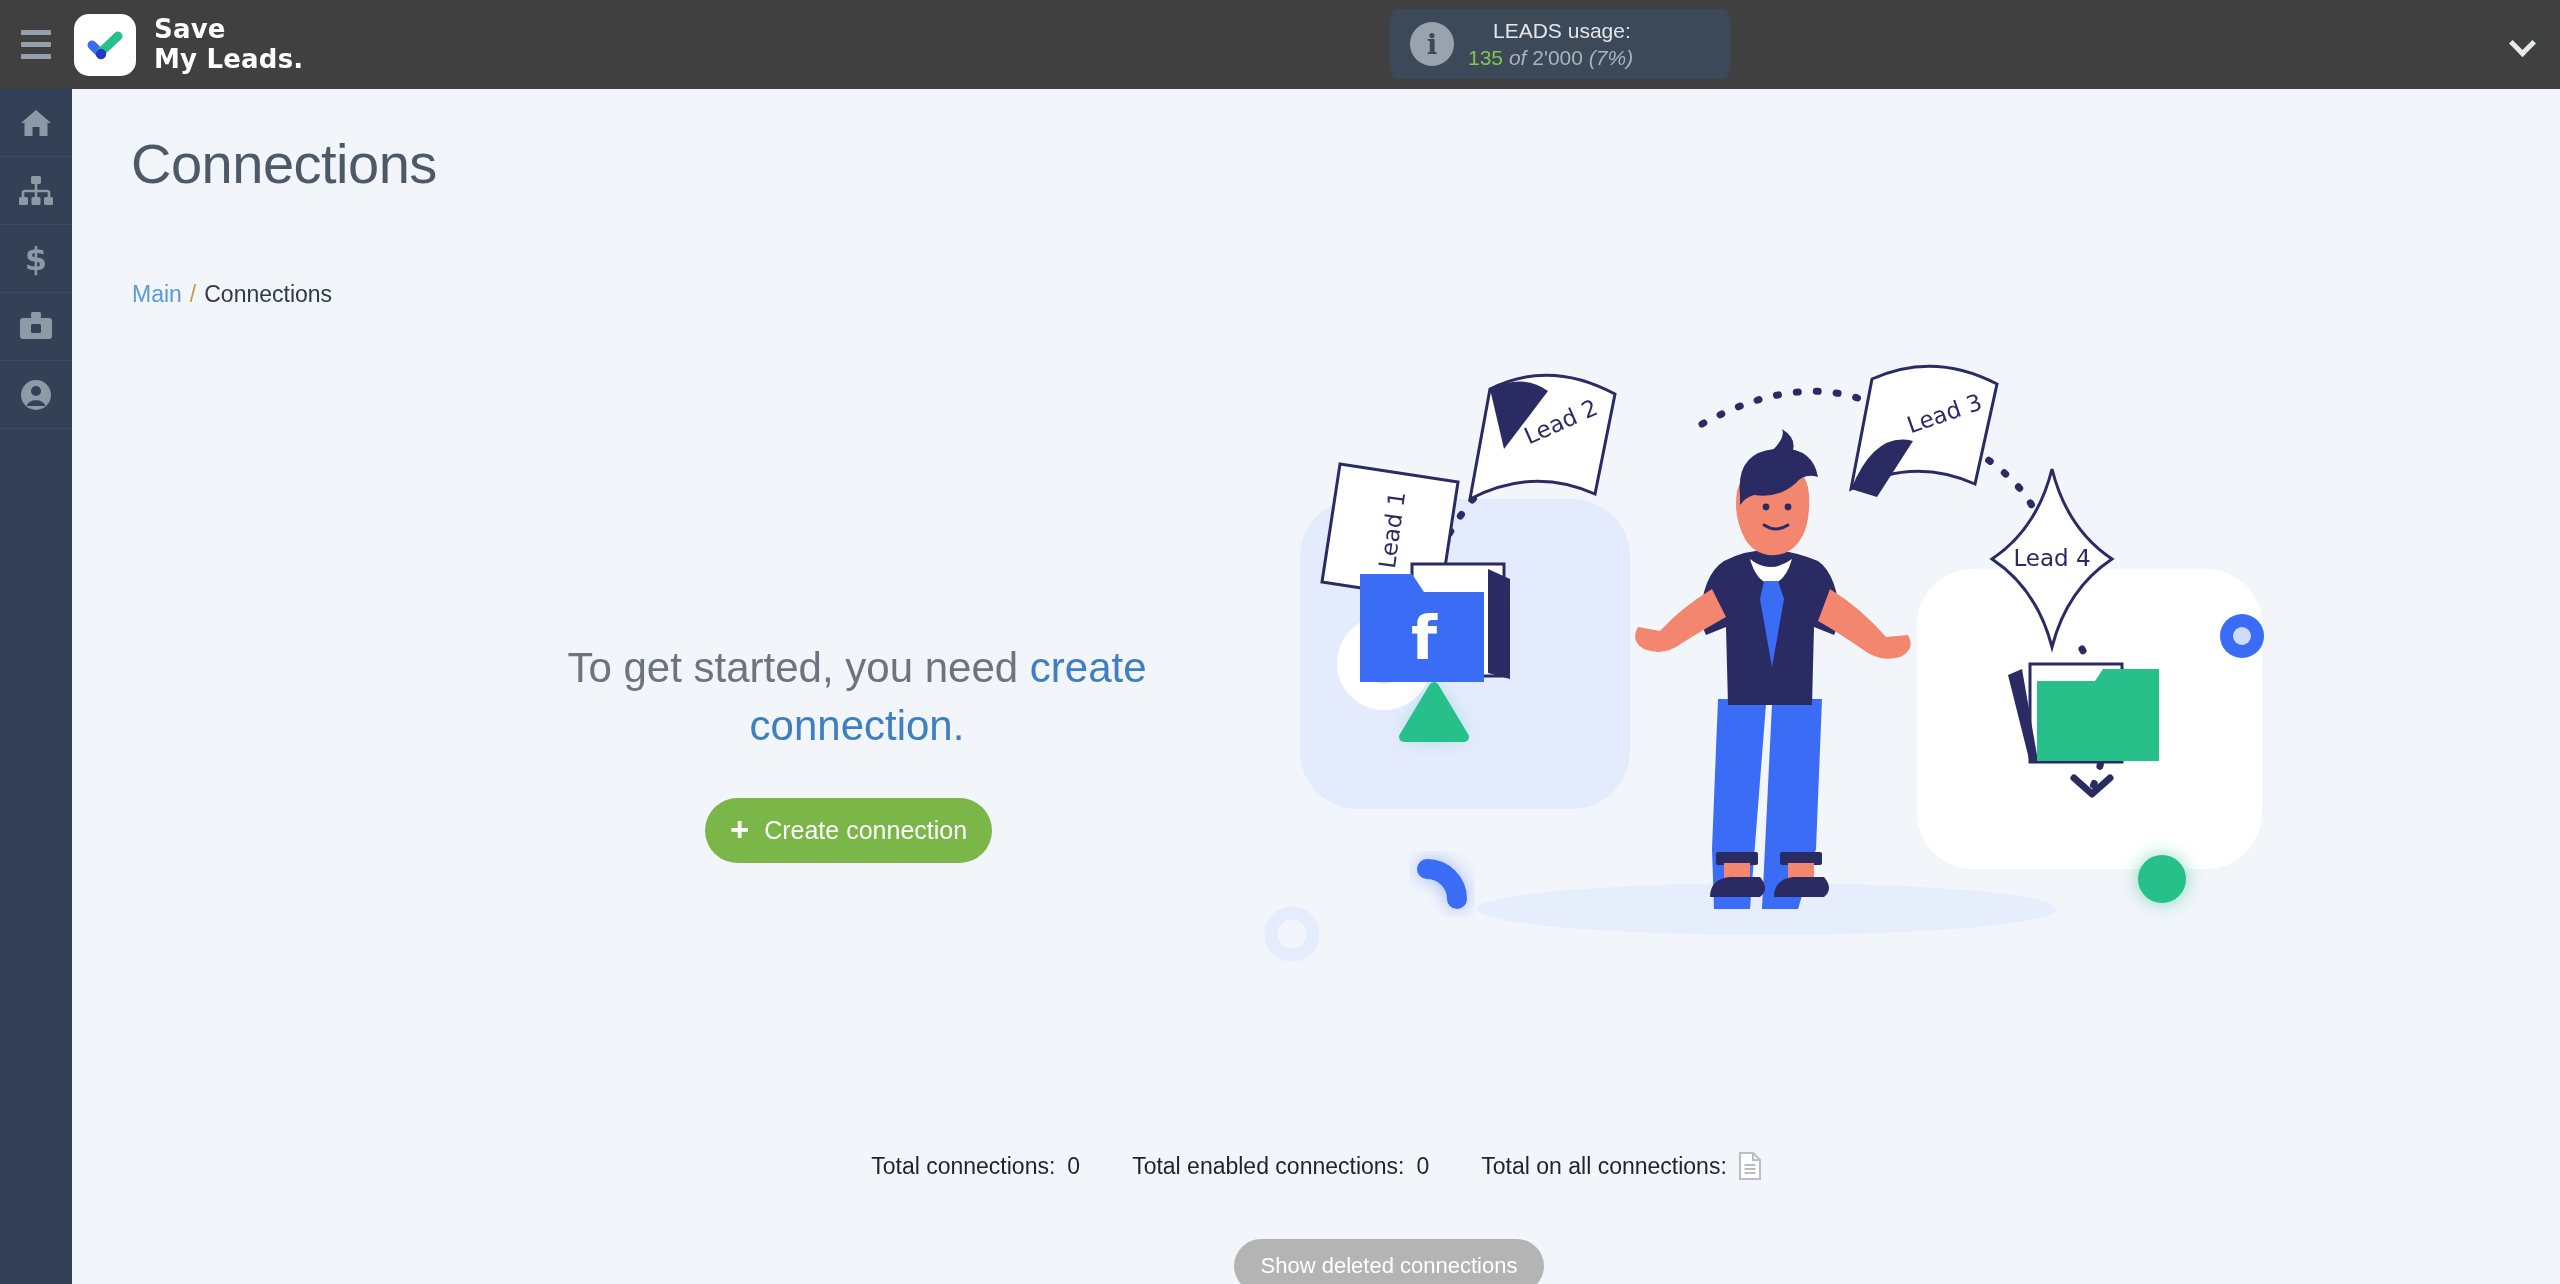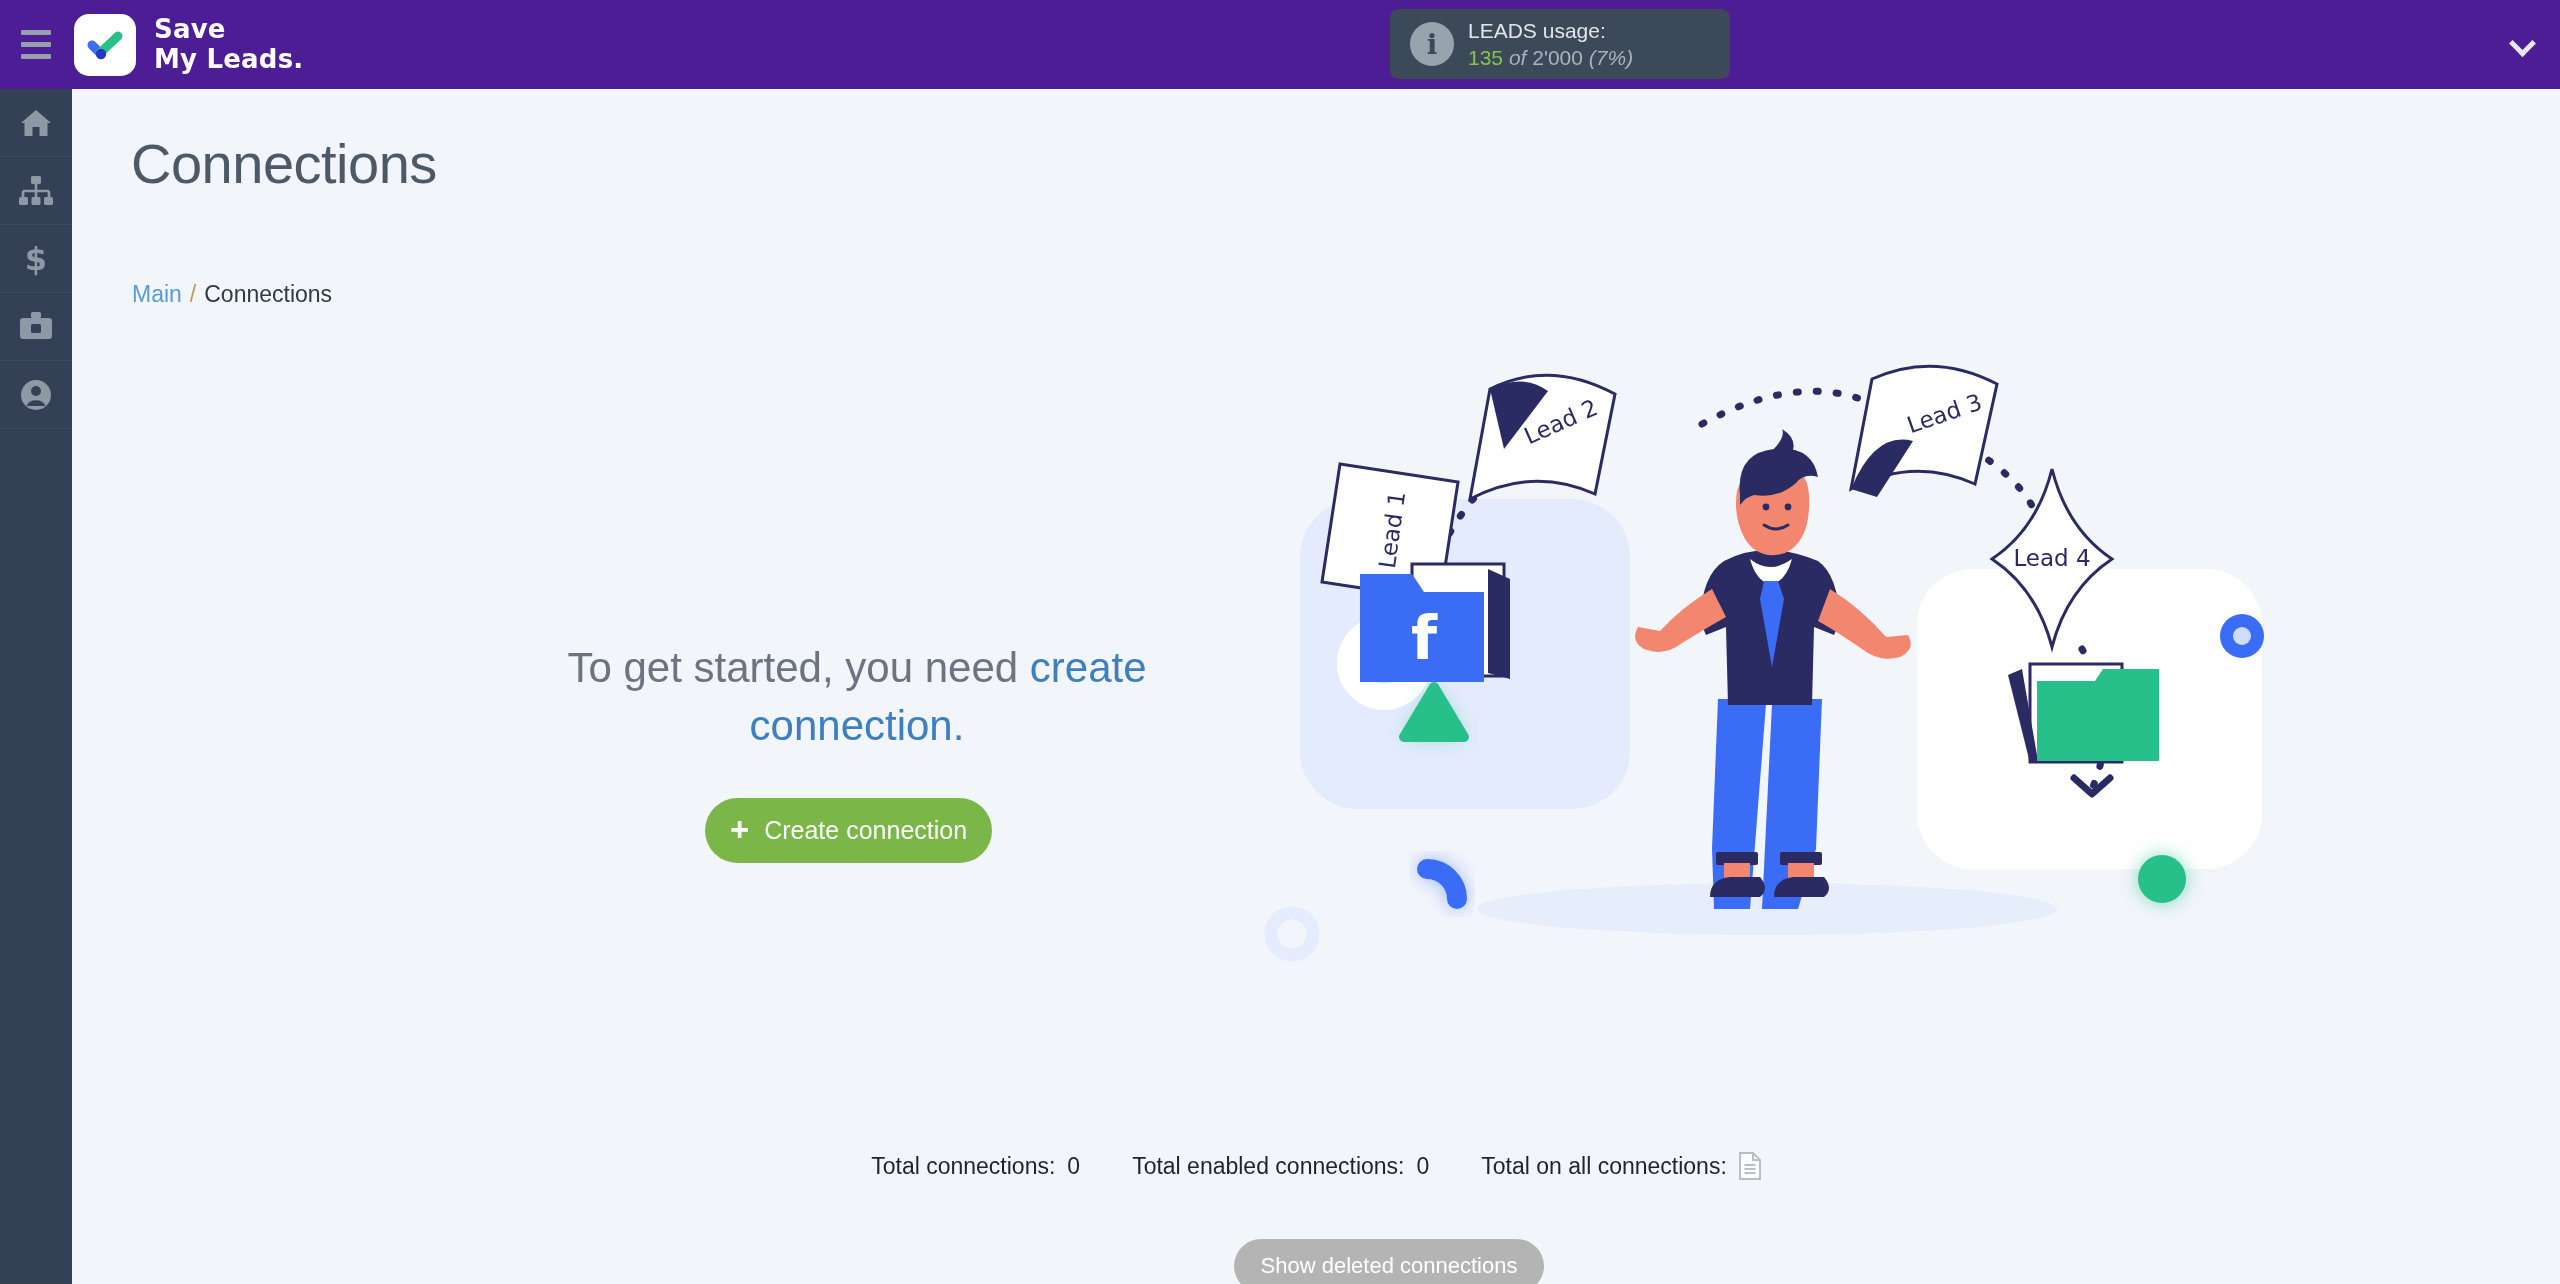--- a/index.html
+++ b/index.html
@@ -7,21 +7,21 @@
     width: 2560px; height: 1284px;
     background: #f2f5fa;
     font-family: "Liberation Sans", sans-serif;
     overflow: hidden;
   }
 
   
   .topbar {
     position: absolute; top: 0; left: 0;
     width: 2560px; height: 89px;
-    background: #4c1d95;
+    background: #404040;
     display: flex; align-items: center;
   }
   .hamburger {
     width: 72px; height: 89px;
     display: flex; flex-direction: column;
     align-items: center; justify-content: center;
     gap: 7px; cursor: pointer;
   }
   .hamburger span {
     display: block; width: 30px; height: 5px;
@@ -52,21 +52,21 @@
     padding: 0 20px; cursor: pointer;
   }
   .info-circle {
     width: 44px; height: 44px; border-radius: 50%;
     background: #99a3ae; flex: 0 0 auto;
     display: flex; align-items: center; justify-content: center;
     color: #3c4959; font-size: 28px; font-weight: bold;
     font-family: "DejaVu Serif", serif;
   }
   .usage-lines { line-height: 1.3; }
-  .usage-title { color: #e2e6ea; font-size: 21px; }
+  .usage-title { color: #e2e6ea; font-size: 21px; margin-left: 25px; }
   .usage-val { font-size: 21px; color: #aab3bc; }
   .usage-val .num { color: #84c44b; font-style: normal; }
   .usage-val i { font-style: italic; margin-top: 25px; }
 
   .account {
     position: absolute; left: 1790px; top: 12px;
     display: flex; align-items: center; gap: 16px; cursor: pointer;
   }
   .avatar {
     width: 50px; height: 50px; border-radius: 50%;

